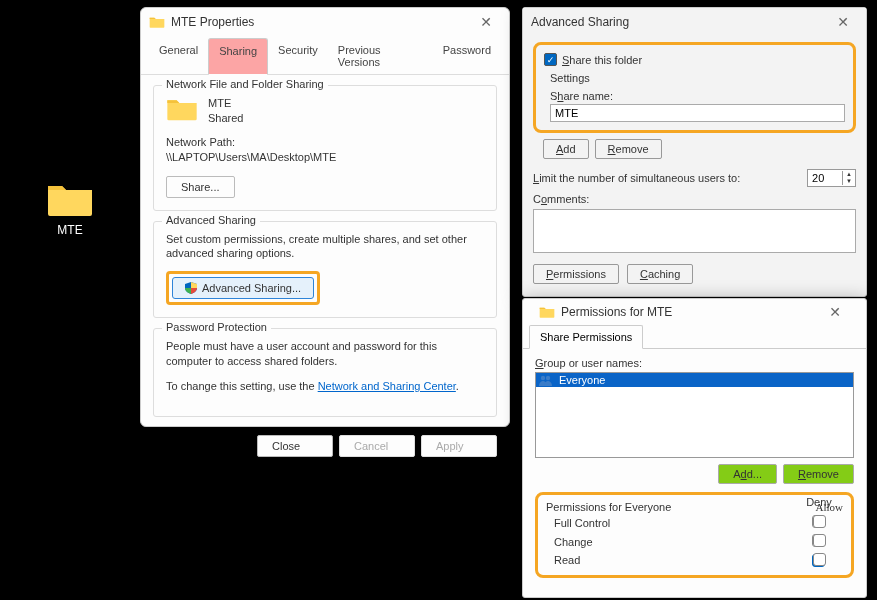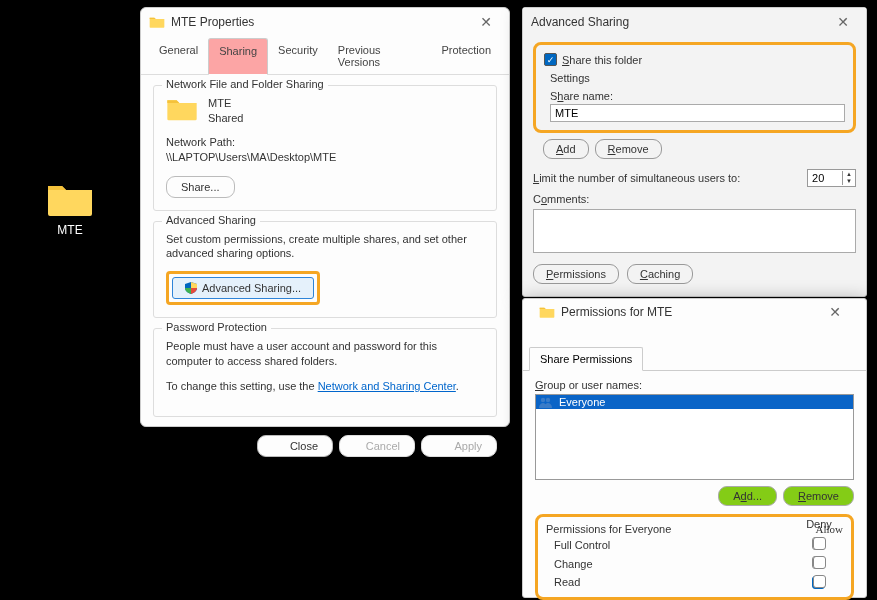--- a/index.html
+++ b/index.html
@@ -26,21 +26,21 @@
   .tab { padding: 6px 10px; font-size: 11px; color: #444; cursor: pointer; }
   .tab.active { border: 1px solid #ccc; border-bottom: 1px solid #fdfdfd; border-radius: 3px 3px 0 0; margin-bottom: -1px; background: #fca5a5; }
   
   .groupbox { border: 1px solid #ddd; border-radius: 3px; margin: 10px 12px; padding: 10px 12px 12px; position: relative; }
   .groupbox > .legend { position: absolute; top: -8px; left: 8px; background: #fdfdfd; padding: 0 4px; font-size: 11px; color: #333; }
   
   .nfs-row { display: flex; align-items: flex-start; gap: 10px; margin-bottom: 8px; }
   .nfs-row .ficon2 { width: 32px; height: 26px; }
   .nfs-txt { font-size: 11px; color: #333; line-height: 1.4; }
   
-  .btn { display: inline-block; padding: 4px 14px; background: #fdfdfd; border: 1px solid #bbb; border-radius: 9px; font-size: 11px; color: #333; cursor: pointer; text-align: right; }
+  .btn { display: inline-block; padding: 4px 14px; background: #fdfdfd; border: 1px solid #bbb; border-radius: 2px; font-size: 11px; color: #333; cursor: pointer; text-align: left; }
   
   .adv-desc { font-size: 11px; color: #333; margin-bottom: 10px; line-height: 1.35; }
   
   .highlight-box { border: 3px solid #f5a623; border-radius: 4px; padding: 3px; display: inline-block; }
   .adv-btn { display: inline-flex; align-items: center; gap: 5px; padding: 4px 12px; background: #e5f1fb; border: 1px solid #2e84d8; border-radius: 3px; font-size: 11px; color: #333; cursor: pointer; }
   .shield { width: 12px; height: 12px; }
   
   .link { color: #0066cc; text-decoration: underline; cursor: pointer; }
   
   .props-footer { display: flex; justify-content: flex-end; gap: 6px; padding: 8px 12px; }
@@ -65,21 +65,21 @@
   .spinner input { width: 34px; border: none; padding: 2px 4px; font-size: 11px; text-align: left; }
   .spinarrows { display: flex; flex-direction: column; border-left: 1px solid #999; }
   .spinarrows span { font-size: 6px; line-height: 7px; padding: 0 3px; color: #333; cursor:pointer; }
   .comments-box { width: 100%; height: 44px; border: 1px solid #aaa; background: #fff; margin-top: 2px; resize: none; font-size:11px; padding:2px 4px;}
   .adv-footer-btns { display: flex; gap: 8px; margin-top: 8px; }
   .adv-footer-btns .btn { background:#f3f3f3; border: 1px solid #999; padding: 3px 12px;}
   
   
   .permwin { left: 522px; top: 298px; width: 345px; height: 300px; background: #fdfdfd; border-radius: 3px; }
   .permwin .titlebar { padding: 5px 16px;}
-  .permwin .tabs2 { display: flex; padding: 0 6px; margin-top: 22px; }
+  .permwin .tabs2 { display: flex; padding: 0 6px; }
   .permwin .tab2 { padding: 5px 10px; font-size: 11px; border: 1px solid #ccc; border-bottom: 1px solid #fdfdfd; border-radius: 2px 2px 0 0; background:#fdfdfd;}
   .perm-body { padding: 8px 12px; border-top: 1px solid #ccc; margin-top:-1px;}
   .listbox { border: 1px solid #999; background: #fff; height: 86px; overflow: auto; }
   .listitem { display: flex; align-items: center; gap: 5px; padding: 1px 2px; font-size: 11px; }
   .listitem.selected { background: #0a64c7; color: #fff; }
   .grpicon { width:16px; height:12px; }
   .perm-btns { display: flex; justify-content: flex-end; gap: 6px; margin-top: 6px; }
   .perm-btns .btn { padding: 3px 14px; background:#84cc16; border:1px solid #aaa;}
   
   .perm-hl { border: 3px solid #f5a623; border-radius: 8px; padding: 6px 8px; margin-top: 8px; }
@@ -116,21 +116,21 @@
         </svg>
     </span>
     <span class="ttext">MTE Properties</span>
     <span class="closex">✕</span>
   </div>
   <div class="tabs">
     <div class="tab">General</div>
     <div class="tab active">Sharing</div>
     <div class="tab">Security</div>
     <div class="tab">Previous Versions</div>
-    <div class="tab">Protection</div>
+    <div class="tab">Password</div>
   </div>
 
   <div class="groupbox">
     <span class="legend">Network File and Folder Sharing</span>
     <div class="nfs-row">
       <span class="ficon2">
         <svg viewBox="0 0 48 38" width="32" height="26">
             <path d="M2 6 h14 l4 4 h26 v24 a2 2 0 0 1 -2 2 H4 a2 2 0 0 1 -2 -2 Z" fill="#ffd75e"></path>
             <path d="M2 6 h14 l4 4 H2 Z" fill="#f5c23b"></path>
           </svg>

